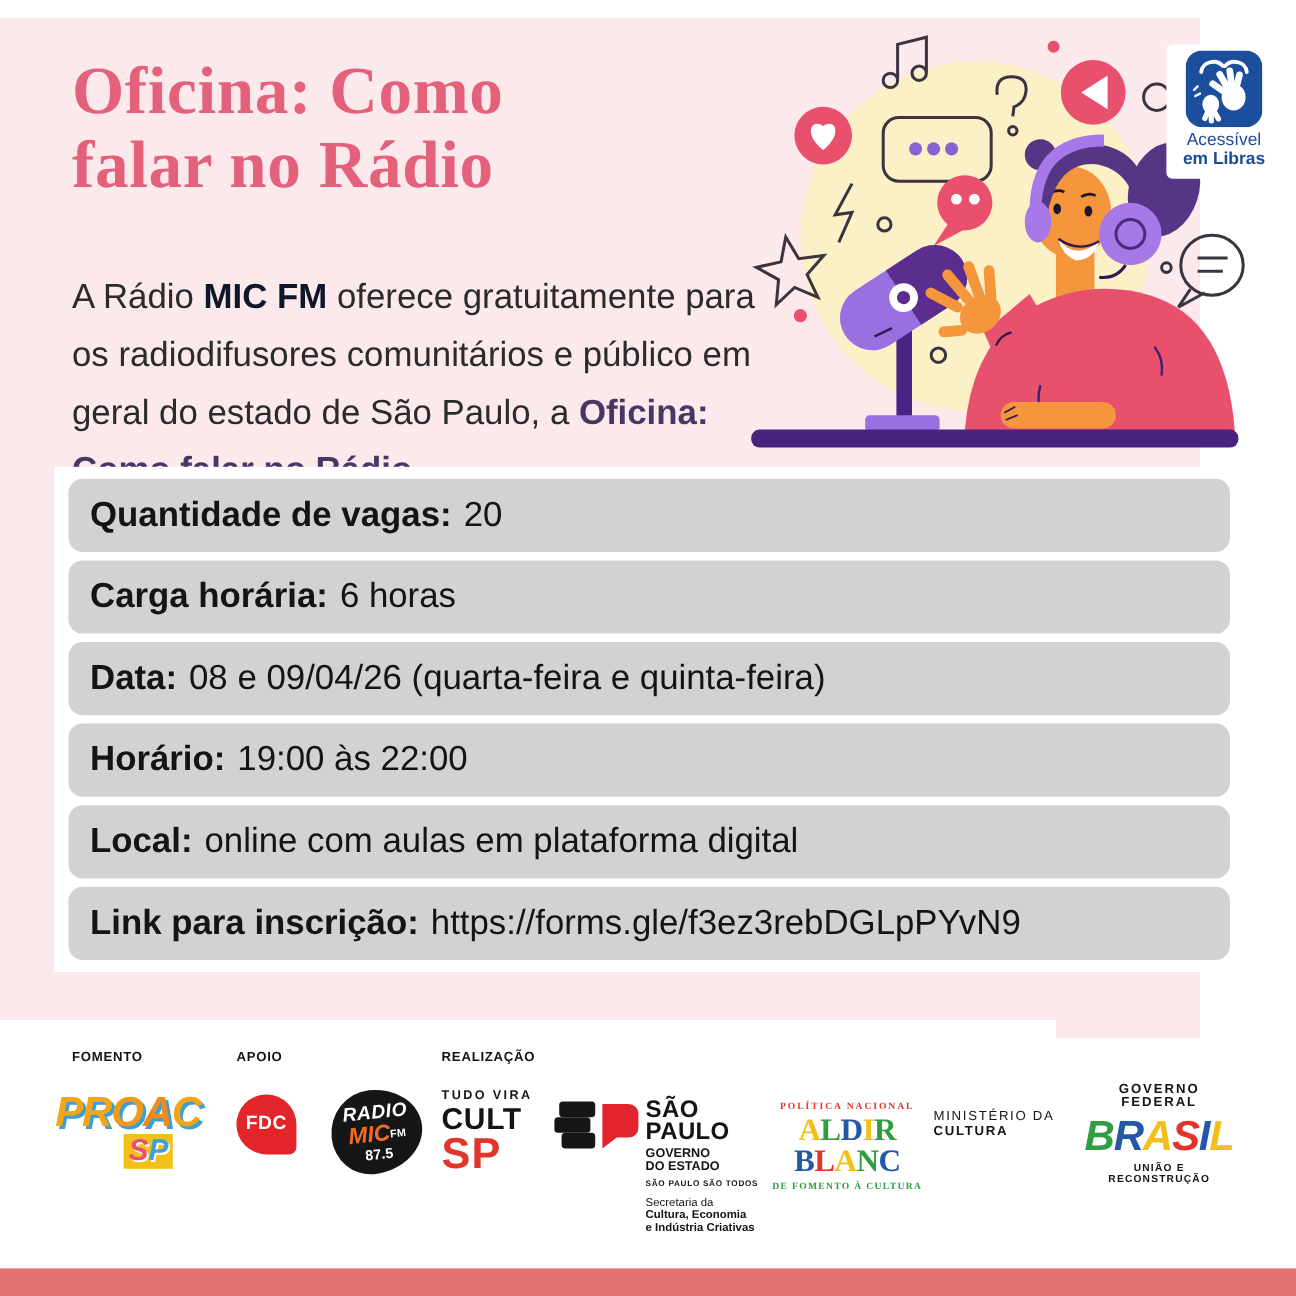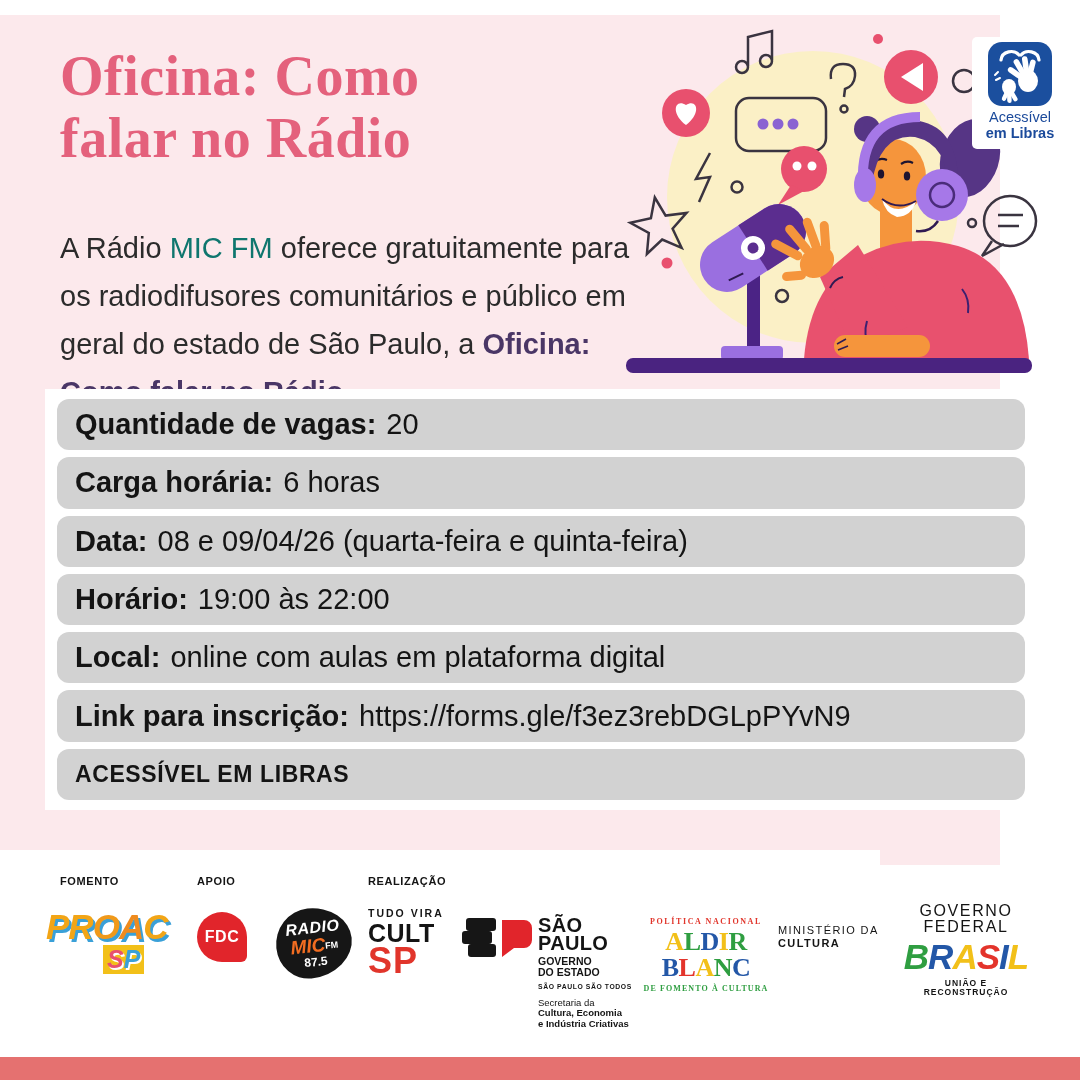--- a/index.html
+++ b/index.html
@@ -3,21 +3,21 @@
 <meta charset="utf-8">
 <style>
   html,body{margin:0;padding:0;background:#ffffff;}
   .canvas{position:relative;width:1080px;height:1080px;background:#ffffff;overflow:hidden;
           font-family:"Liberation Sans",sans-serif;}
   
   .hero{position:absolute;left:0;top:0;width:1000px;height:850px;background:#fce9ec;margin-top:15px;}
   .title{position:absolute;left:60px;top:30px;font-family:"Liberation Serif",serif;
          font-weight:700;font-size:56px;line-height:62px;color:#e4617c;letter-spacing:.5px;}
   .intro{position:absolute;left:60px;top:180px;width:592px;font-size:29px;line-height:48px;color:#2b2b2b;}
-  .intro .brand{color:#0f766e;font-weight:400;}
+  .intro .brand{color:#0f172a;font-weight:700;}
   .intro .highlight{color:#4a3666;font-weight:700;}
   
   .badge{position:absolute;left:972px;top:22px;width:96px;height:112px;background:#ffffff;
          border-radius:5px;display:flex;flex-direction:column;align-items:center;padding-top:5px;box-sizing:border-box;}
   .badge-text{font-size:14.5px;line-height:16px;color:#1b4a9b;text-align:center;margin-top:3px;}
   .badge-text b{display:block;}
   
   .details{position:absolute;left:45px;top:374px;width:992px;height:421px;background:#ffffff;
            box-sizing:border-box;padding:10px 12px;display:flex;flex-direction:column;gap:7px;}
   .row{background:#d2d2d2;flex:1;display:flex;align-items:center;padding:0 18px;
@@ -53,21 +53,21 @@
   .spgov-text .s{font-size:9.5px;line-height:10.5px;margin-top:7px;}
   .spgov-text .s b{display:block;}
   .aldir{position:absolute;left:628px;top:68px;width:156px;text-align:center;line-height:1;font-family:Liberation Serif, serif;}
   .aldir .a1{font-size:8px;font-weight:700;letter-spacing:1.6px;color:#e1352b;}
   .aldir .a2{font-size:26px;font-weight:900;letter-spacing:-.5px;margin-top:3px;}
   .aldir .a3{font-size:8px;font-weight:700;letter-spacing:1.1px;color:#2f9e41;margin-top:4px;}
   .ministerio{position:absolute;left:778px;top:74px;width:106px;
               font-size:11px;letter-spacing:1.4px;line-height:12.5px;}
   .ministerio b{display:block;}
   .brasil{position:absolute;left:902px;top:53px;width:128px;text-align:center;line-height:1;}
-  .brasil .b1{font-size:16px;font-weight:400;letter-spacing:1.6px;}
+  .brasil .b1{font-size:11px;font-weight:700;letter-spacing:1.6px;}
   .brasil .b2{font-size:35px;font-weight:900;font-style:italic;letter-spacing:-1px;margin-top:4px;}
   .brasil .b3{font-size:8.5px;font-weight:600;letter-spacing:1px;margin-top:5px;}
   
   .bottombar{position:absolute;left:0;top:1057px;width:1080px;height:23px;background:#e57170;}
   .illus{position:absolute;left:620px;top:10px;}
 </style>
 </head>
 <body>
 
 <div class="canvas">
@@ -216,23 +216,20 @@
         <span>19:00 às 22:00</span>
       </div>
       <div class="row">
         <span class="lbl">Local:</span>
         <span>online com aulas em plataforma digital</span>
       </div>
       <div class="row">
         <span class="lbl">Link para inscrição:</span>
         <span>https://forms.gle/f3ez3rebDGLpPYvN9</span>
       </div>
-      <div class="row note">
-        <span>ACESSÍVEL EM LIBRAS</span>
-      </div>
     </div>
   </section>
 
   <section class="footer">
     <span class="col-label" style="left:60px;top:25px">FOMENTO</span>
     <span class="col-label" style="left:197px;top:25px">APOIO</span>
     <span class="col-label" style="left:368px;top:25px">REALIZAÇÃO</span>
 
     <div class="proac"><span style="color: rgb(242, 165, 22);">P</span><span style="color: rgb(242, 165, 22);">R</span><span style="color: rgb(240, 153, 26);">O</span><span style="color: rgb(239, 139, 30);">A</span><span style="color: rgb(242, 165, 22);">C</span></div>
     <div class="proac-sp"><span style="color: rgb(232, 80, 110);">S</span><span style="color: rgb(58, 160, 216);">P</span></div>

